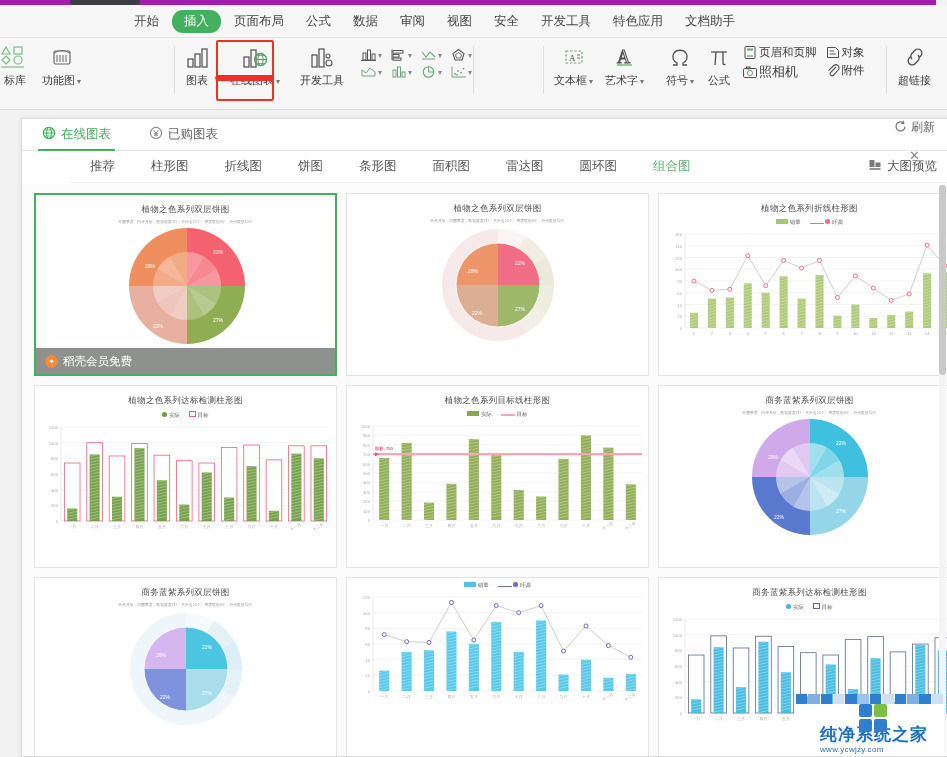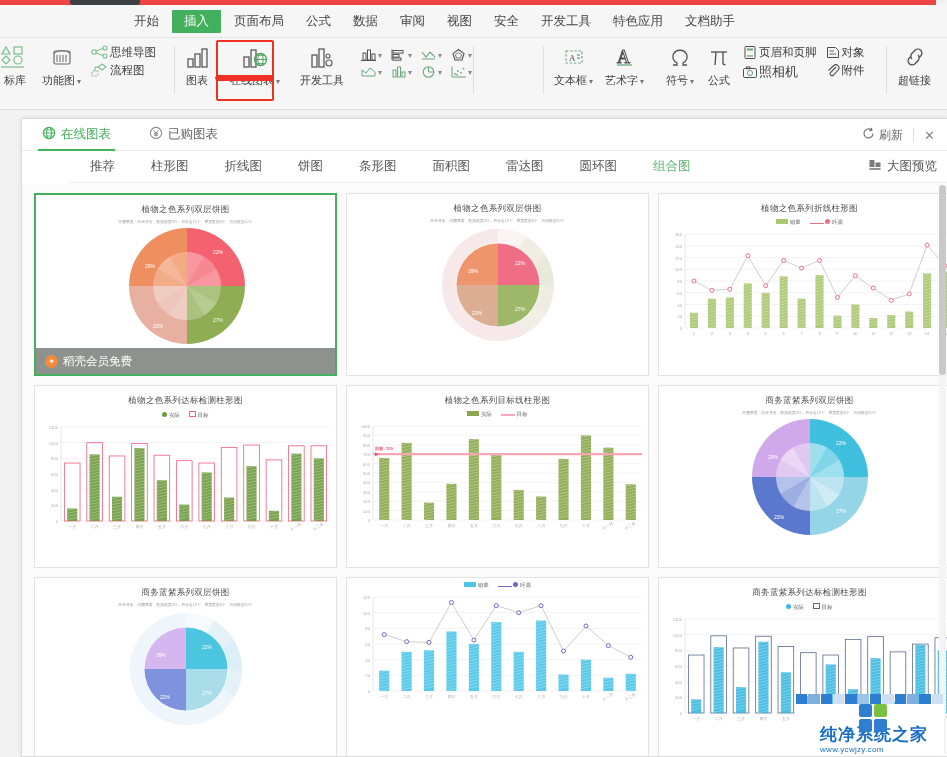--- a/index.html
+++ b/index.html
@@ -5,33 +5,33 @@
   * { box-sizing: border-box; margin:0; padding:0; }
   body {
     width: 947px; height: 757px;
     font-family: "Liberation Sans", "DejaVu Sans", sans-serif;
     background: #f2f2f2;
     overflow: hidden;
     position: relative;
   }
 
   
-  .ribbon-wrap { position:absolute; left:0; top:0; width:936px; height:110px; background:#ef4444; }
+  .ribbon-wrap { position:absolute; left:0; top:0; width:936px; height:110px; background:#a21caf; }
   .titlebar-stub { position:absolute; left:70px; top:0; width:70px; height:5px; background:#3c3f41; border-radius:0 0 3px 3px;}
   .menu-row {
     position:absolute; left:0; top:5px; width:947px; height:33px;
     background:#f6f6f6; display:flex; align-items:center; padding-left:125px;
     border-bottom:1px solid #e4e4e4;
   }
   .menu-item {
     font-size:12.5px; color:#444; padding:3px 9px; margin-right:4px;
     white-space:nowrap; cursor:pointer;
   }
   .menu-item.active {
-    background:#42b05c; color:#fff; border-radius:1px; padding:3px 12px;
+    background:#42b05c; color:#fff; border-radius:11px; padding:3px 12px;
   }
 
   .tool-row { position:absolute; left:0; top:38px; width:947px; height:64px; background:#f6f6f6; }
   .tgroup { position:absolute; top:0; height:64px; display:flex; align-items:flex-start; }
   .sep { position:absolute; top:8px; width:1px; height:48px; background:#e0e0e0; }
   .tool {
     display:flex; flex-direction:column; align-items:center; justify-content:flex-start;
     width:auto; padding:4px 6px 0 6px; cursor:pointer;
   }
   .tool .glyph { height:30px; display:flex; align-items:center; justify-content:center; color:#5aa469;}
@@ -58,21 +58,21 @@
   .panel-tabs {
     height:32px; border-bottom:1px solid #e8e8e8; display:flex; align-items:center;
     padding-left:12px; position:relative;
   }
   .ptab { display:flex; align-items:center; gap:5px; font-size:12.5px; color:#666;
           height:32px; padding:0 8px; cursor:pointer; position:relative; }
   .ptab.active { color:#42b05c; }
   .ptab.active::after {
     content:''; position:absolute; left:4px; right:4px; bottom:0; height:2px; background:#42b05c;
   }
-  .panel-tools { position:absolute; right:8px; top:0; height:32px; display:flex; align-items:center; gap:6px;}
+  .panel-tools { position:absolute; right:8px; top:0; height:32px; display:flex; align-items:center; gap:6px;flex-direction:column;}
   .ptool { display:flex; align-items:center; gap:4px; font-size:12px; color:#666; cursor:pointer; padding:0 4px;}
   .vdiv { width:1px; height:14px; background:#dddddd; }
 
   .cat-bar {
     height:32px; border-bottom:1px solid #ededed; display:flex; align-items:center;
     padding-left:20px; position:relative;margin-left:48px;
   }
   .cat { font-size:12.5px; color:#555; margin-right:36px; cursor:pointer; white-space:nowrap;}
   .cat.sel { color:#5bb36e; }
   .cat-right { position:absolute; right:10px; display:flex; align-items:center; gap:5px;
@@ -171,44 +171,20 @@
             <line x1="11" y1="11" x2="11" y2="18" stroke="#6b6b6b" stroke-width="1"></line>
             <line x1="14" y1="11" x2="14" y2="18" stroke="#6b6b6b" stroke-width="1"></line>
             <line x1="17" y1="11" x2="17" y2="18" stroke="#6b6b6b" stroke-width="1"></line>
           </svg>
         </span>
         <span class="tlabel">
           <span>功能图</span><span class="caret">▾</span>
         </span>
       </div>
 
-      <div class="icon-col" style="padding-top:6px;">
-        <div class="mini">
-          <span class="g">
-            <svg width="18" height="15" viewBox="0 0 18 15">
-              <circle cx="3" cy="7" r="2.2" fill="none" stroke="#7bbd8a" stroke-width="1.1"></circle>
-              <circle cx="14" cy="3" r="2" fill="none" stroke="#7bbd8a" stroke-width="1.1"></circle>
-              <circle cx="14" cy="11" r="2" fill="none" stroke="#7bbd8a" stroke-width="1.1"></circle>
-              <line x1="5" y1="6" x2="12" y2="3.5" stroke="#7bbd8a" stroke-width="1"></line>
-              <line x1="5" y1="8" x2="12" y2="10.5" stroke="#7bbd8a" stroke-width="1"></line>
-            </svg>
-          </span>
-          <span style="font-size:11.5px;color:#3d3d3d;">思维导图</span>
-        </div>
-        <div class="mini">
-          <span class="g">
-            <svg width="18" height="15" viewBox="0 0 18 15">
-              <rect x="1" y="8" width="6" height="5" rx="1" fill="none" stroke="#7bbd8a" stroke-width="1.1" stroke-dasharray="2 1.3"></rect>
-              <polygon points="11,1 15,4 11,7 7,4" fill="none" stroke="#7bbd8a" stroke-width="1.1"></polygon>
-              <path d="M4 8 L4 4 L7 4" fill="none" stroke="#7bbd8a" stroke-width="1"></path>
-            </svg>
-          </span>
-          <span style="font-size:11.5px;color:#3d3d3d;">流程图</span>
-        </div>
-      </div>
     </div>
 
     <div class="sep" style="left:174px;"></div>
 
     <div class="tgroup" style="left:178px;">
       <div class="tool">
         <span class="glyph">
           <svg width="26" height="26" viewBox="0 0 26 26">
             <rect x="4" y="15" width="5" height="8" fill="none" stroke="#5a5a5a" stroke-width="1.3"></rect>
             <rect x="11" y="10" width="5" height="13" fill="none" stroke="#5a5a5a" stroke-width="1.3"></rect>

